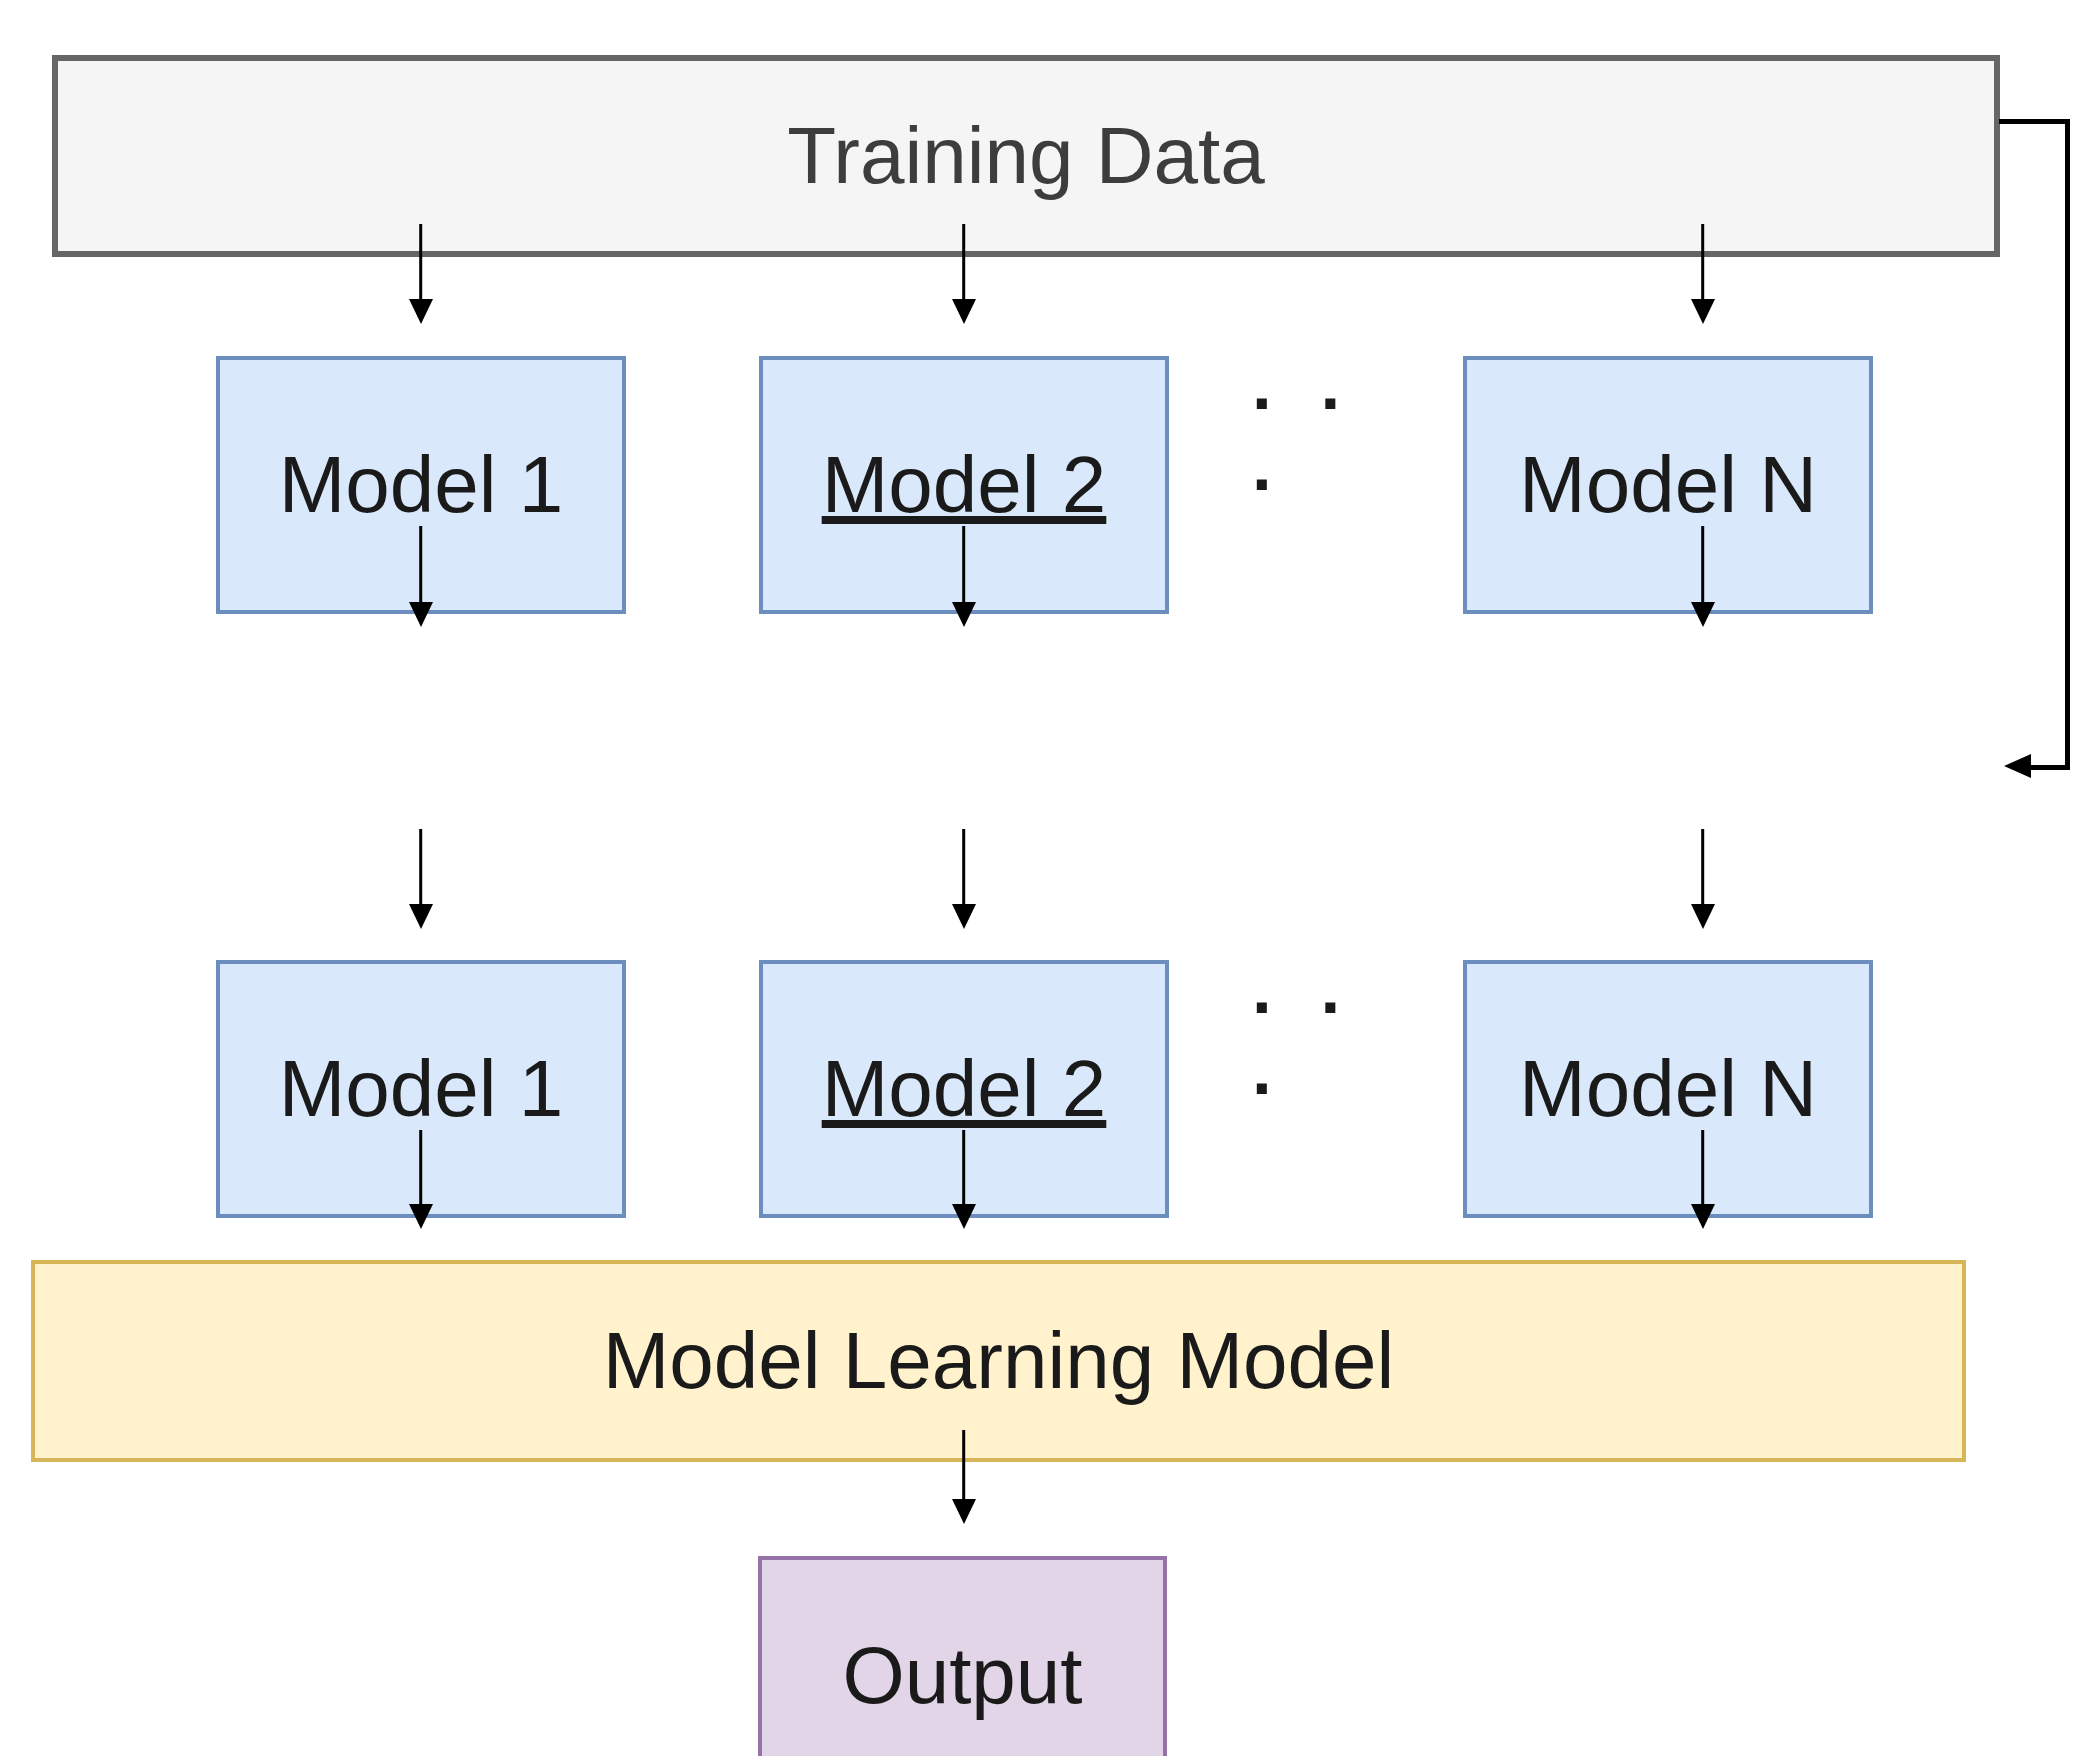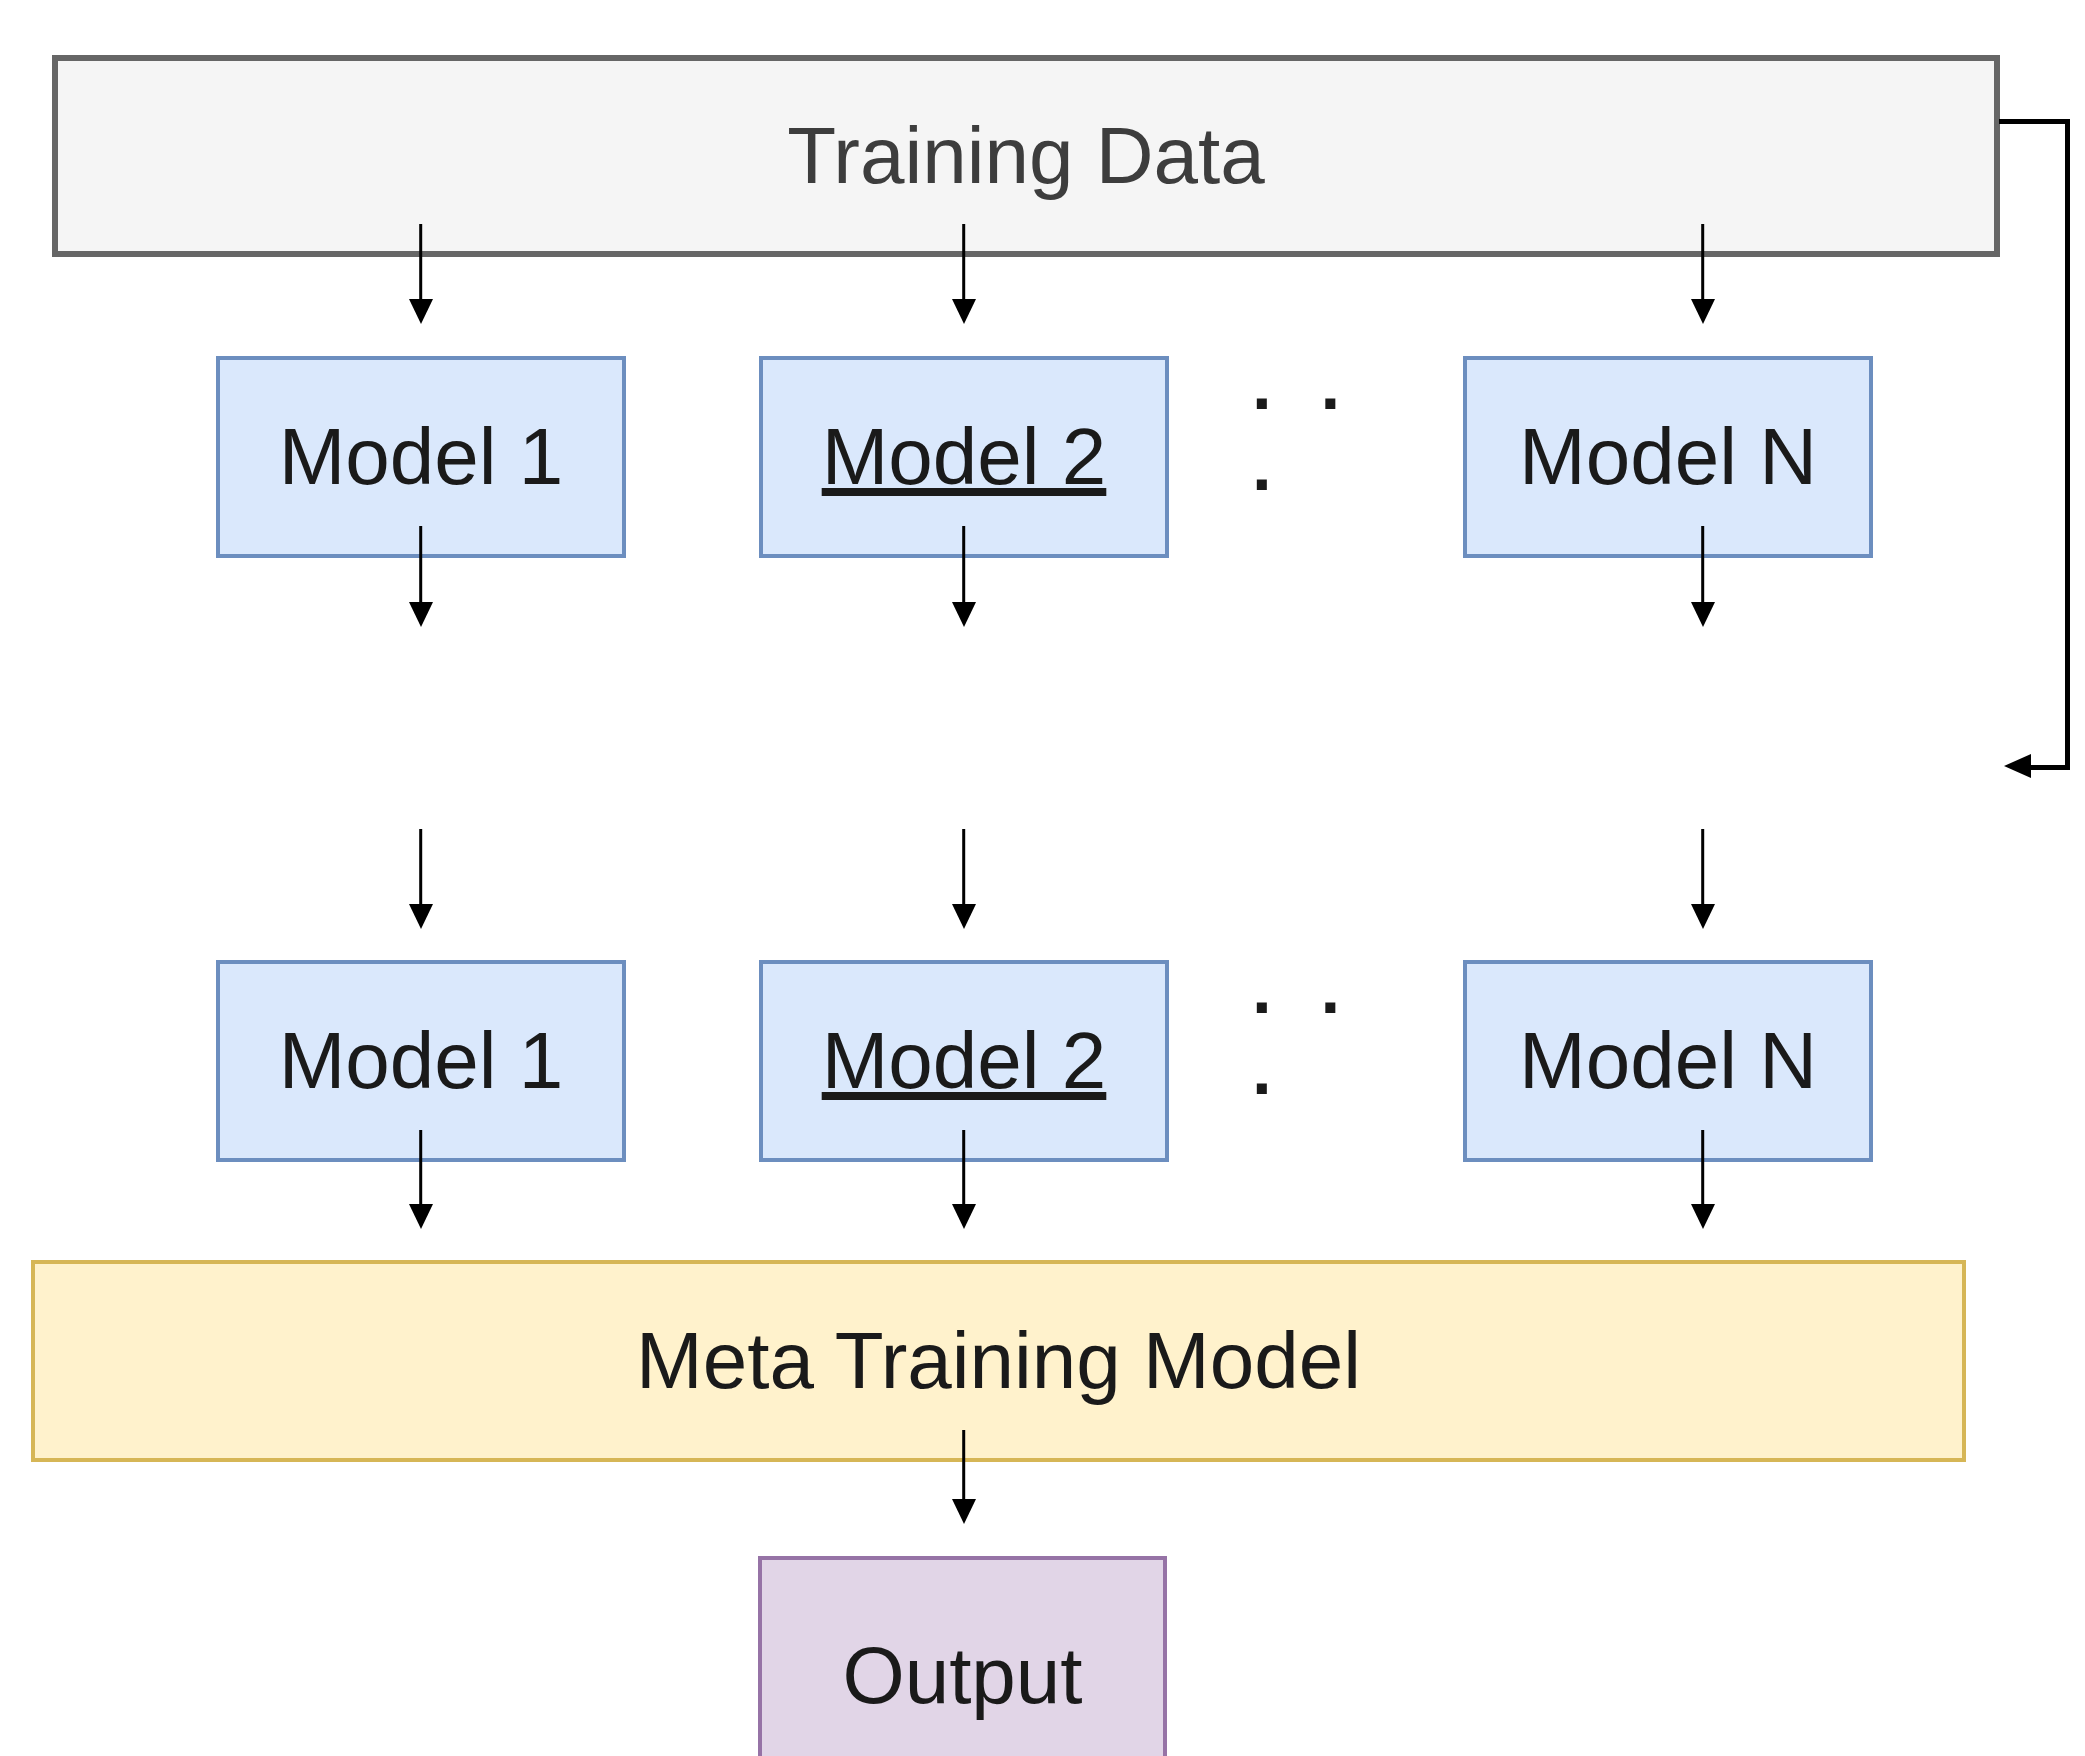--- a/index.html
+++ b/index.html
@@ -25,21 +25,21 @@
   }
   
   .node.training {
     left: 52px; top: 22.6px; width: 1948px; height: 202px;
     background: var(--c-gray_fill, #f5f5f5);
     border: 6.3px solid var(--c-gray_border, #666666);
     color: var(--c-gray_text, #3d3d3d);
   }
   
   .node.model {
-    width: 410px; height: 202px;
+    width: 410px; height: 258px;
     background: var(--c-blue_fill, #dae8fc);
     border: 4.5px solid var(--c-blue_border, #6c8ebf);
   }
   .row-top    { top: 324px; }
   .row-bottom { top: 928px; }
   .col-1 { left: 216px; }
   .col-2 { left: 759px; text-decoration: underline; }
   .col-n { left: 1463px; }
   
   .node.concatenate {
@@ -138,20 +138,20 @@
 
   <div class="node model row-bottom col-1">Model 1</div>
   <div class="node model row-bottom col-2">Model 2</div>
   <div class="dots row-bottom">. . .</div>
   <div class="node model row-bottom col-n">Model N</div>
 
   <div class="arrow-down a4 x1"></div>
   <div class="arrow-down a4 x2"></div>
   <div class="arrow-down a4 xn"></div>
 
-  <div class="node meta">Meta Training Model</div>
+  <div class="node meta">Model Learning Model</div>
 
   <div class="arrow-down a5 x2"></div>
 
   <div class="node output">Output</div>
 
 </div>
 
 
 </body></html>

